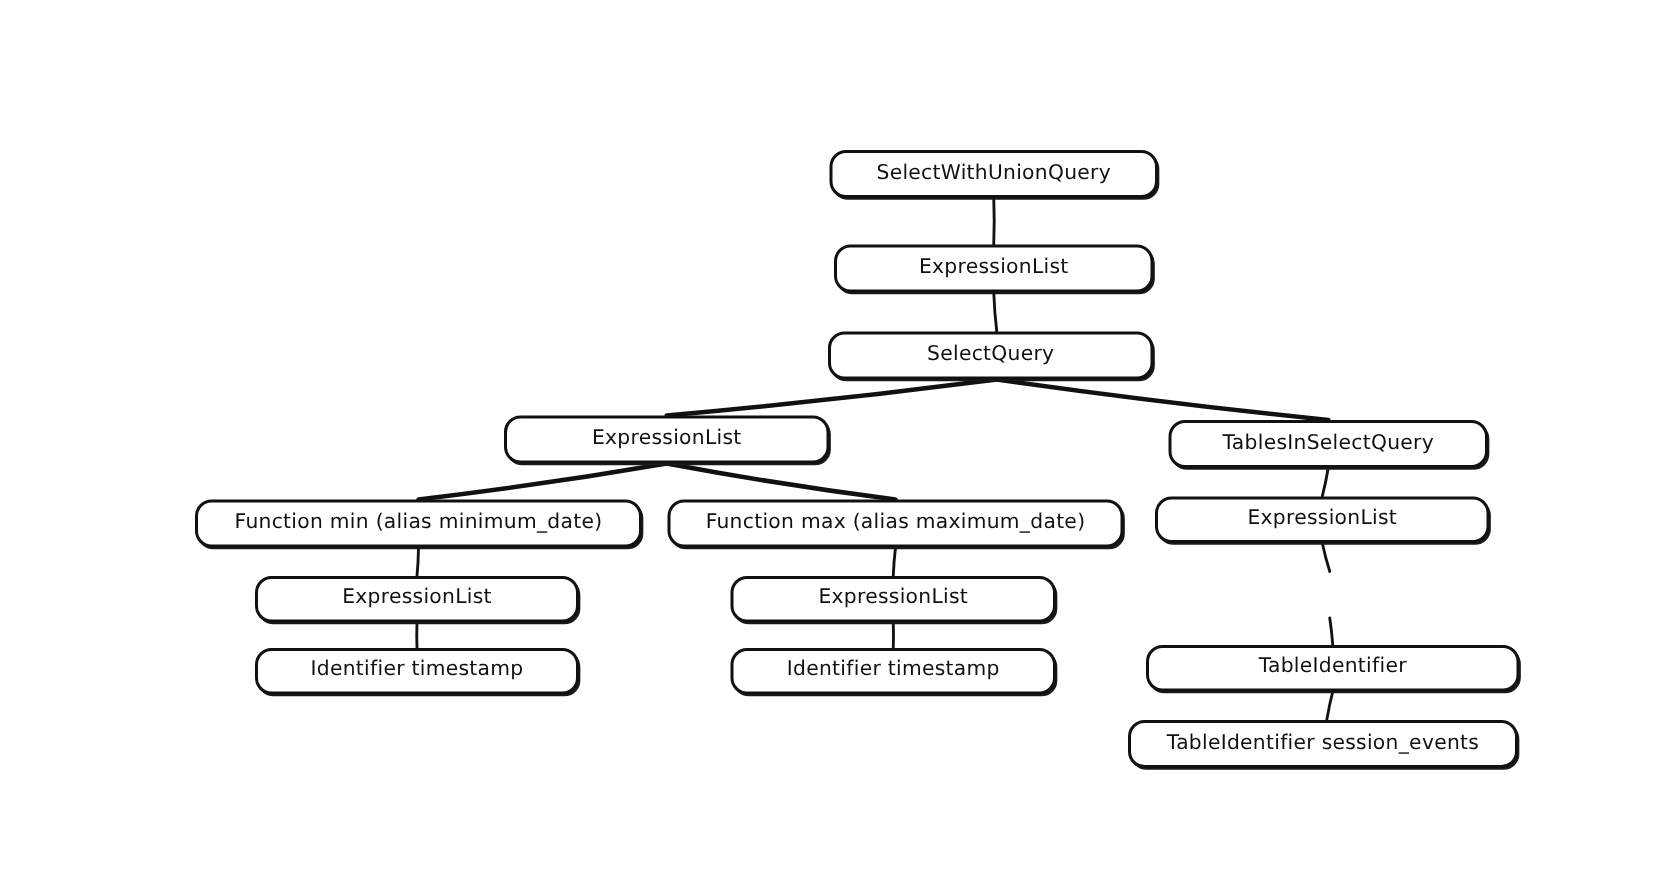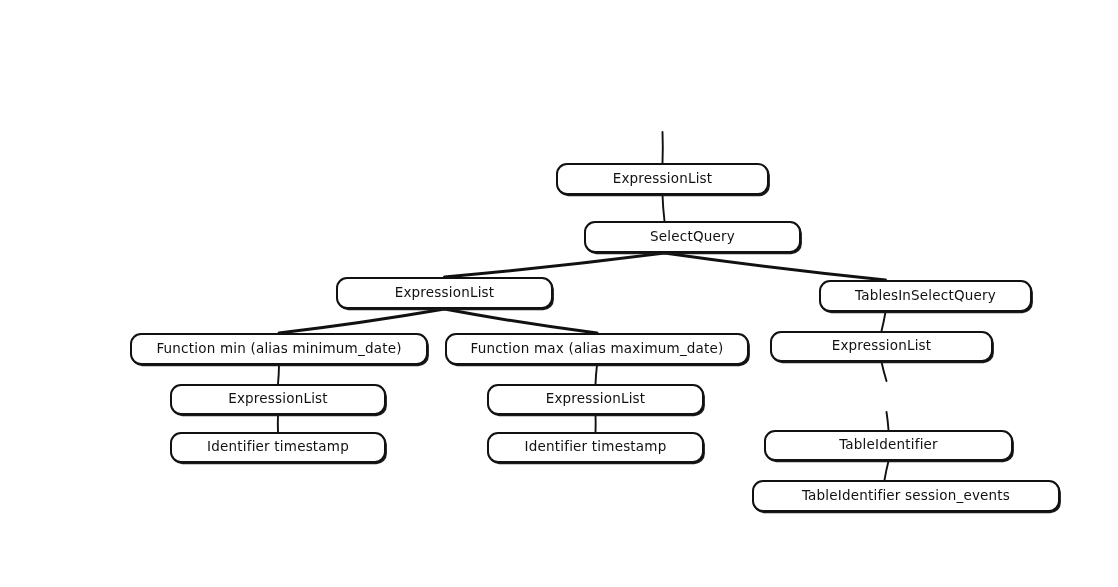--- a/index.html
+++ b/index.html
@@ -61,30 +61,33 @@
       <path d="M444.5,309 Q520.4079800811984,323.17325156738536 597,333" fill="none" stroke="#111111" stroke-width="3" stroke-linecap="round"></path>
       <path d="M279,365 Q278.88,374.52 278,384" fill="none" stroke="#111111" stroke-width="1.9" stroke-linecap="round"></path>
       <path d="M597,365 Q595.87,374.47 595.5,384" fill="none" stroke="#111111" stroke-width="1.9" stroke-linecap="round"></path>
       <path d="M885.5,312 Q883.88,321.58 881.5,331" fill="none" stroke="#111111" stroke-width="1.9" stroke-linecap="round"></path>
       <path d="M278,415 Q277.66,423.5 278,432" fill="none" stroke="#111111" stroke-width="1.9" stroke-linecap="round"></path>
       <path d="M595.5,415 Q595.84,423.5 595.5,432" fill="none" stroke="#111111" stroke-width="1.9" stroke-linecap="round"></path>
       <path d="M881.5,362 Q883.62,371.6 886.5,381" fill="none" stroke="#111111" stroke-width="1.9" stroke-linecap="round"></path>
       <path d="M886.5,412 Q887.86,420.96 888.5,430" fill="none" stroke="#111111" stroke-width="1.9" stroke-linecap="round"></path>
       <path d="M888.5,461 Q886.12,470.42 884.5,480" fill="none" stroke="#111111" stroke-width="1.9" stroke-linecap="round"></path>
     </svg>
+<div class="node" style="left: 553px; top: 100px; width: 219px; height: 32px;">
+      <span class="label">SelectWithUnionQuery</span>
+    </div>
     <div class="node" style="left: 556px; top: 163px; width: 213px; height: 32px;">
       <span class="label">ExpressionList</span>
     </div>
-    <div class="node" style="left: 584px; top: 221px; width: 217px; height: 32px;">
+    <div class="node" style="left: 552px; top: 221px; width: 217px; height: 32px;">
       <span class="label">SelectQuery</span>
     </div>
     <div class="node" style="left: 336px; top: 277px; width: 217px; height: 32px;">
       <span class="label">ExpressionList</span>
     </div>
-    <div class="node" style="left: 779px; top: 280px; width: 213px; height: 32px; margin-left: 40px;">
+    <div class="node" style="left: 779px; top: 280px; width: 213px; height: 32px;">
       <span class="label">TablesInSelectQuery</span>
     </div>
     <div class="node" style="left: 130px; top: 333px; width: 298px; height: 32px;">
       <span class="label">Function min (alias minimum_date)</span>
     </div>
     <div class="node" style="left: 445px; top: 333px; width: 304px; height: 32px;">
       <span class="label">Function max (alias maximum_date)</span>
     </div>
     <div class="node" style="left: 170px; top: 384px; width: 216px; height: 31px;">
       <span class="label">ExpressionList</span>
@@ -97,16 +100,16 @@
     </div>
     <div class="node" style="left: 170px; top: 432px; width: 216px; height: 31px;">
       <span class="label">Identifier timestamp</span>
     </div>
     <div class="node" style="left: 487px; top: 432px; width: 217px; height: 31px;">
       <span class="label">Identifier timestamp</span>
     </div>
     <div class="node" style="left: 764px; top: 430px; width: 249px; height: 31px;">
       <span class="label">TableIdentifier</span>
     </div>
-    <div class="node" style="left: 752px; top: 480px; width: 308px; height: 32px; justify-content: center;">
+    <div class="node" style="left: 752px; top: 480px; width: 260px; height: 32px; justify-content: center;">
       <span class="label">TableIdentifier session_events</span>
     </div>
   </div>
 
 </body></html>

